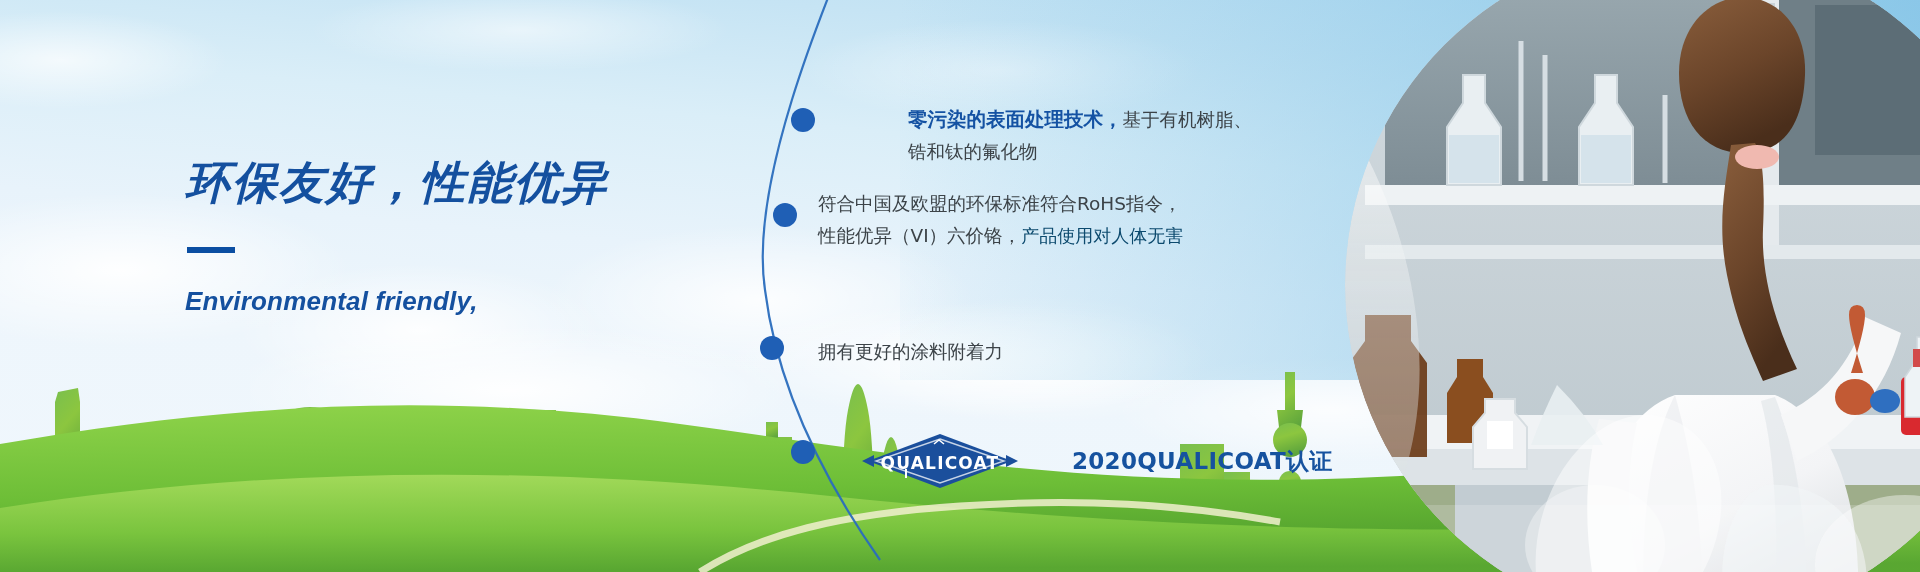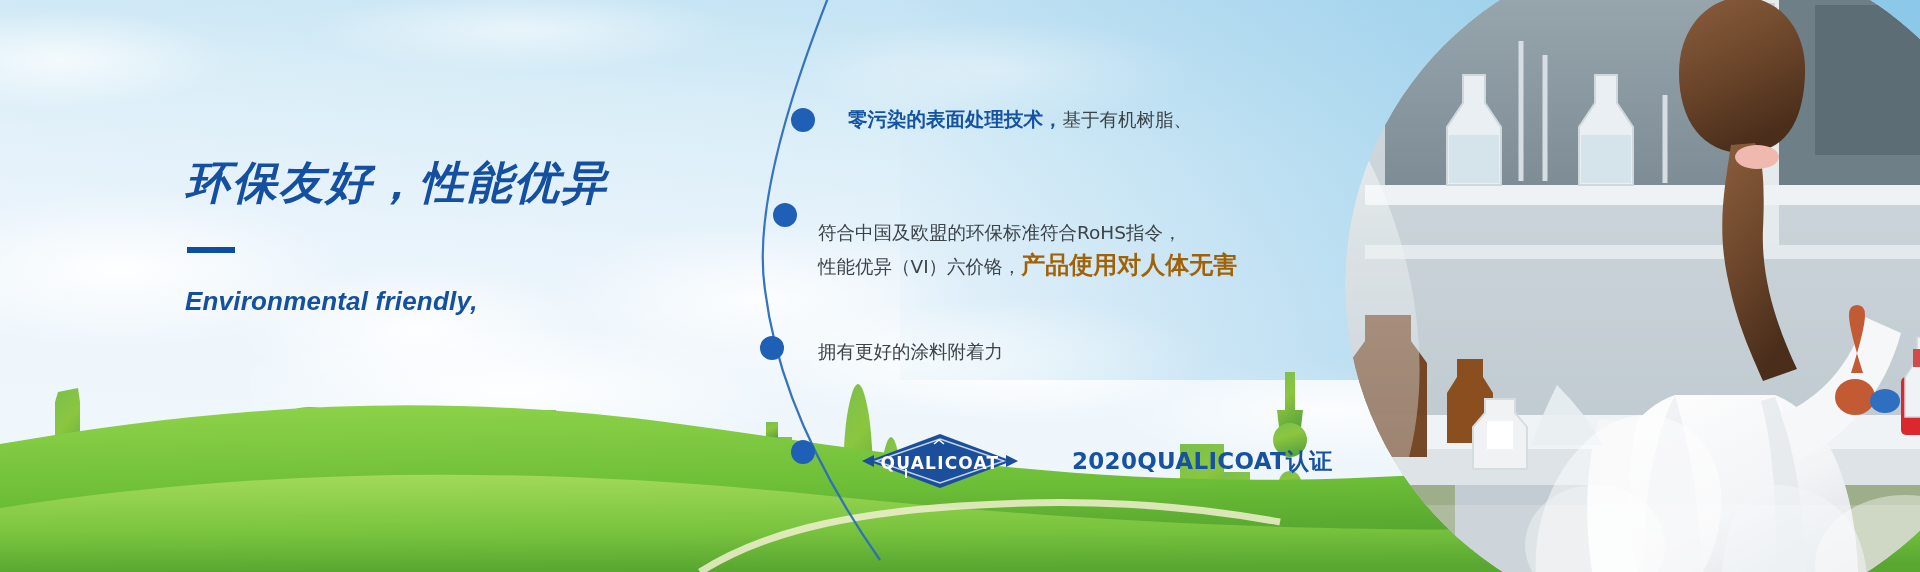--- a/index.html
+++ b/index.html
@@ -42,21 +42,21 @@
   .title-en{font-size:26px;font-weight:bold;color:#14509f;line-height:1.42;letter-spacing:.2px;margin-top:24px;}
 
   
   .arc{position:absolute;left:560px;top:-140px;width:540px;height:760px;pointer-events:none;}
   .dot{position:absolute;width:24px;height:24px;border-radius:50%;background:#1f5fb5;
        box-shadow:0 0 0 0 rgba(0,0,0,0);}
   .brow{position:absolute;font-family:"DejaVu Sans","Liberation Sans",sans-serif;}
   .bl1{font-size:18.5px;line-height:32px;color:#3c4348;white-space:nowrap;}
   .bl1 b{color:#1452a3;font-weight:bold;font-size:19.5px;}
   .bl2{font-size:18.5px;line-height:32px;color:#3c4348;white-space:nowrap;}
-  .bl2 b{color:#a16207;font-weight:bold;font-size:24px;}
+  .bl2 b{color:#0c4a6e;font-weight:normal;font-size:18px;}
 
   
   .qc-wrap{position:absolute;left:860px;top:432px;display:flex;align-items:center;gap:32px;}
   .qc-label{font-size:23px;font-weight:bold;color:#16529f;white-space:nowrap;
     font-family:"DejaVu Sans","Liberation Sans",sans-serif;letter-spacing:.3px;margin-left:20px;}
 
   
   .photo{position:absolute;left:1345px;top:-55px;width:680px;height:680px;border-radius:50%;overflow:hidden;}
   .photo svg{display:block;}
 </style>
@@ -147,27 +147,30 @@
     <div class="title-en">
       <div>Environmental friendly,</div>
     </div>
   </div>
 
   <div class="dot" style="left:791px;top:108px;"></div>
   <div class="dot" style="left:773px;top:203px;"></div>
   <div class="dot" style="left:760px;top:336px;"></div>
   <div class="dot" style="left:791px;top:440px;"></div>
 
-  <div class="brow" style="left:848px;top:104px;">
+  <div class="brow" style="left:908px;top:104px;">
     <div class="bl1">
       <b>零污染的表面处理技术，</b><span>基于有机树脂、</span>
     </div>
-  </div>
-
-  <div class="brow" style="left:818px;top:217px;">
+    <div class="bl1">
+      <span>锆和钛的氟化物</span>
+    </div>
+  </div>
+
+  <div class="brow" style="left:818px;top:188px;">
     <div class="bl2">
       <span>符合中国及欧盟的环保标准符合RoHS指令，</span>
     </div>
     <div class="bl2">
       <span>性能优异（VI）六价铬，</span><b>产品使用对人体无害</b>
     </div>
   </div>
 
   <div class="brow" style="left:818px;top:336px;">
     <div class="bl2">

